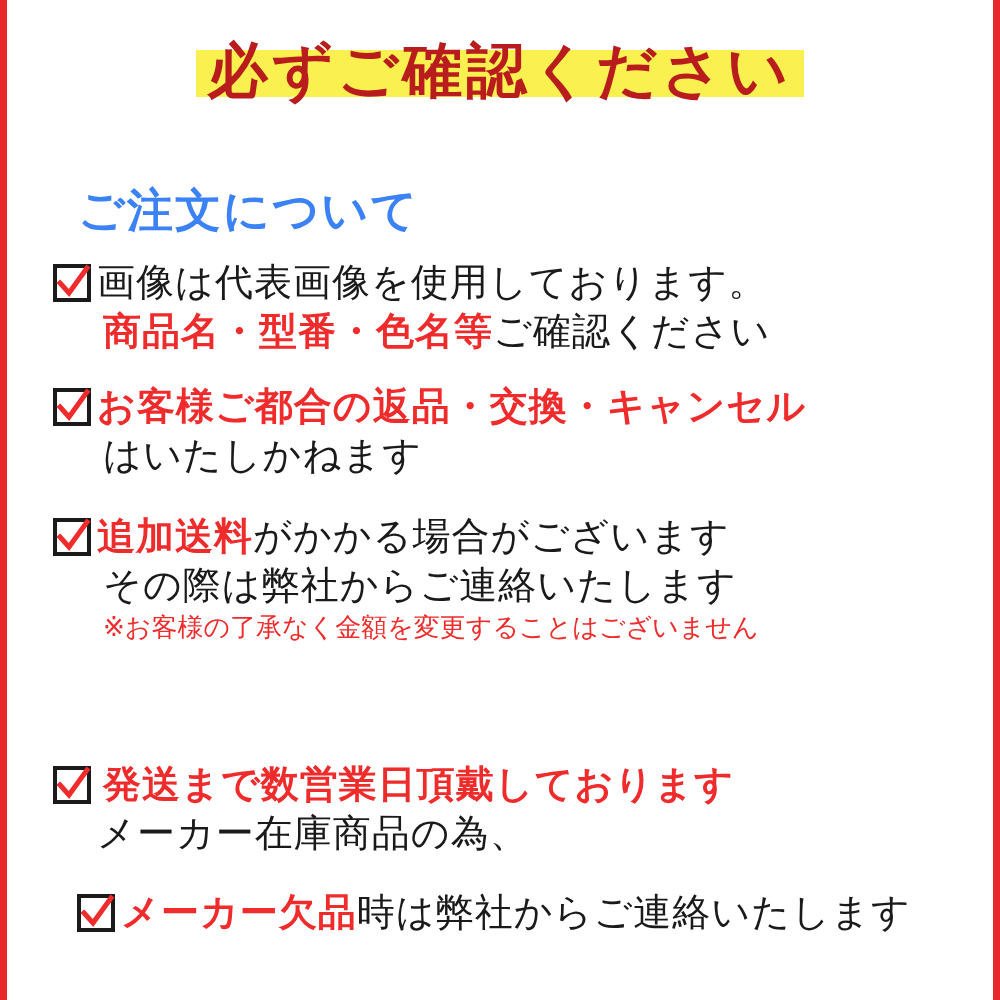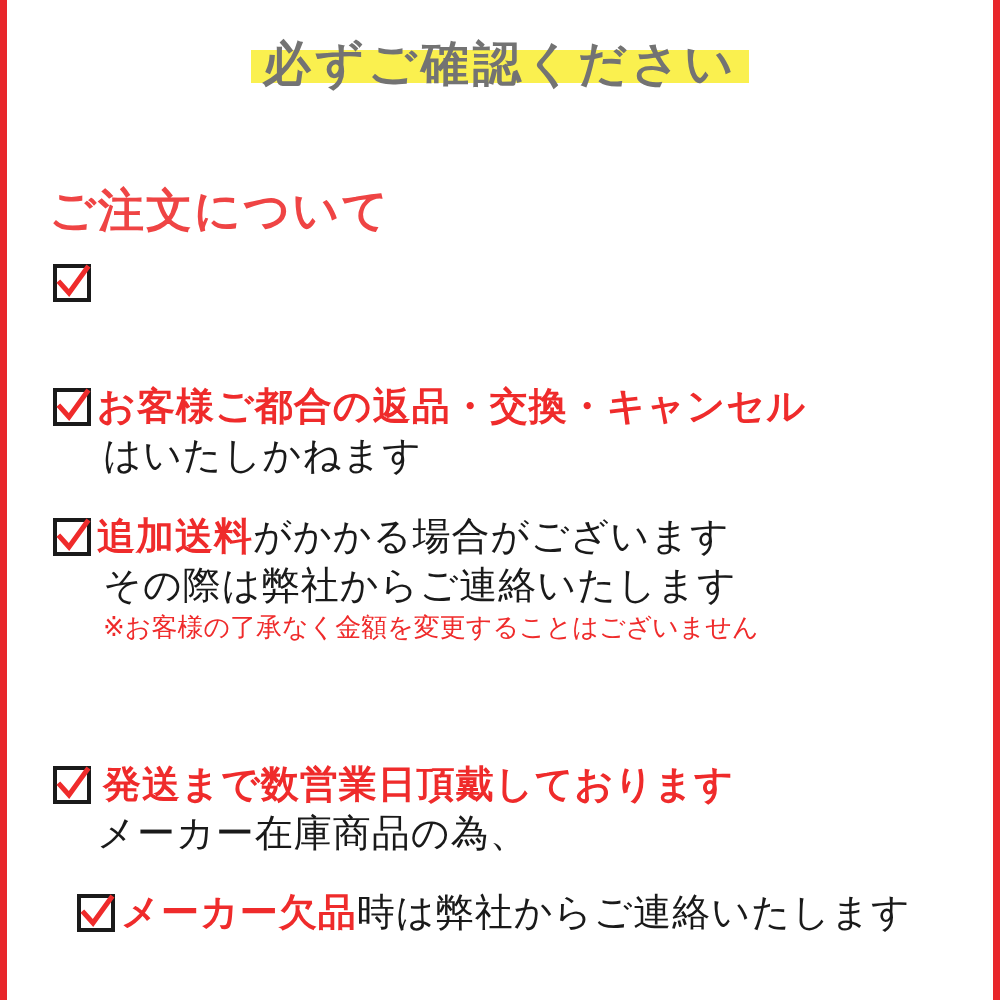--- a/index.html
+++ b/index.html
@@ -49,36 +49,37 @@
     left: 0;
     right: 0;
     top: 14px;
     bottom: 8px;
     background: #faf04f;
     z-index: 0;
   }
   .title-text {
     position: relative;
     z-index: 1;
-    font-size: 48px;
+    font-size: 60px;
     font-weight: bold;
     letter-spacing: 4px;
-    color: #737373;
+    color: #b91c1c;
     line-height: 1.15;
     white-space: nowrap;
   }
 
   
   .section-heading {
     position: absolute;
     font-size: 46px;
     font-weight: bold;
-    color: #ef4444;
+    color: #3b82f6;
     letter-spacing: 2px;
     white-space: nowrap;
+    margin-left: 29px;
   }
   #sec-order-heading { left: 42px; top: 180px; }
   #sec-stock-heading { left: 42px; top: 680px; }
 
   
   .check-item {
     position: absolute;
     left: 46px;
     width: 930px;
   }
@@ -140,20 +141,22 @@
 
     <div class="check-item" id="item-1">
       <div class="check-row">
         <span class="checkbox">
           <svg width="38" height="38" viewBox="0 0 38 38">
             <rect x="2" y="2" width="34" height="34" fill="none" stroke="#1a1a1a" stroke-width="4"></rect>
             <path d="M7 19 L16 29 L34 4" fill="none" stroke="#ef2b2b" stroke-width="5" stroke-linecap="square"></path>
           </svg>
         </span>
         <span class="lines">
+          <div class="line"><span class="blk">画像は代表画像を使用しております。</span></div>
+          <div class="line indent"><span class="red">商品名・型番・色名等</span><span class="blk">ご確認ください</span></div>
         </span>
       </div>
     </div>
 
     <div class="check-item" id="item-3">
       <div class="check-row">
         <span class="checkbox">
           <svg width="38" height="38" viewBox="0 0 38 38">
             <rect x="2" y="2" width="34" height="34" fill="none" stroke="#1a1a1a" stroke-width="4"></rect>
             <path d="M7 19 L16 29 L34 4" fill="none" stroke="#ef2b2b" stroke-width="5" stroke-linecap="square"></path>

